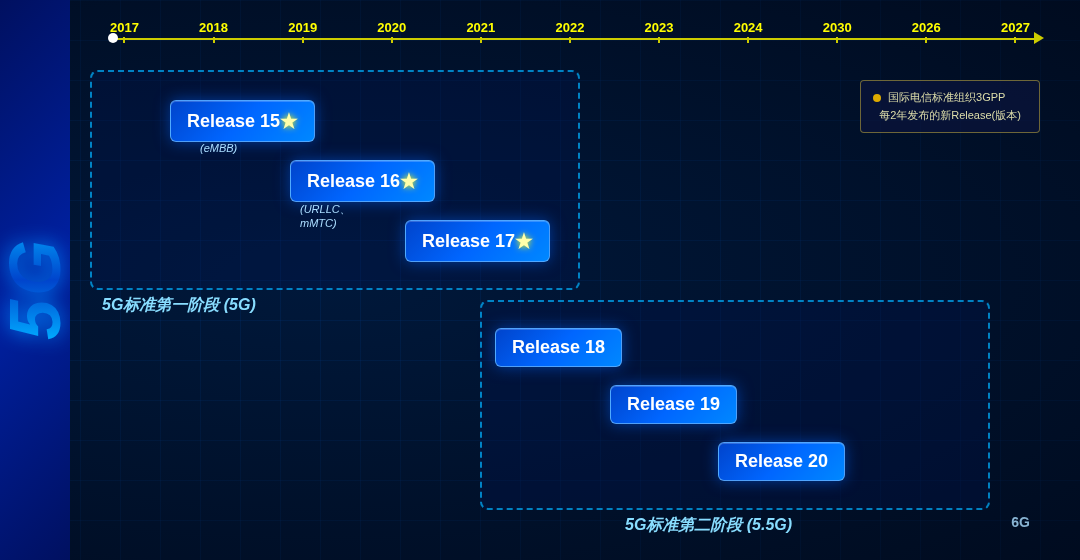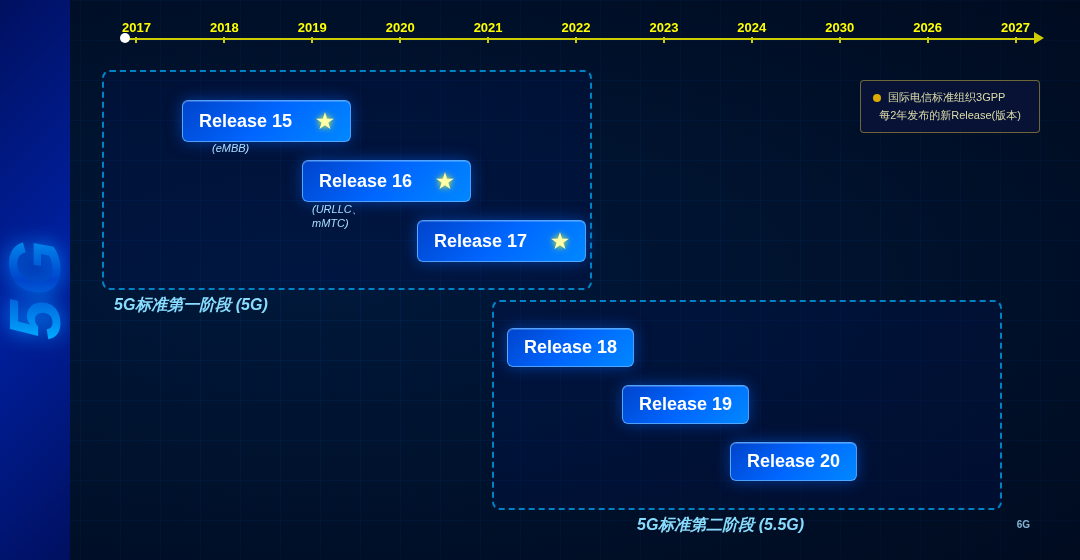--- a/index.html
+++ b/index.html
@@ -62,21 +62,21 @@
       font-style: italic;
     }
 
     .main-content {
       position: absolute;
       left: 70px;
       top: 0;
       right: 0;
       bottom: 0;
       z-index: 3;
-      padding: 20px 30px 20px 32px;
+      padding: 20px 30px 20px 20px;
       text-decoration: underline;
     }
 
     
     .timeline {
       position: relative;
       height: 40px;
       margin-bottom: 10px;
     }
 
@@ -190,21 +190,21 @@
       position: absolute;
       background: linear-gradient(135deg, #0044cc, #0066ff, #0088ff);
       border: 1px solid rgba(100, 180, 255, 0.8);
       border-radius: 6px;
       padding: 8px 16px;
       color: white;
       font-size: 18px;
       font-weight: bold;
       display: flex;
       align-items: center;
-      gap: 24px;
+      gap: 0;
       box-shadow: 0 0 15px rgba(0, 100, 255, 0.5), inset 0 1px rgba(255,255,255,0.2);
       white-space: nowrap;
     }
 
     .star-icon {
       color: #ffffaa;
       font-size: 20px;
       text-shadow: 0 0 6px #ffff00;
     }
 
@@ -240,21 +240,21 @@
       margin-right: 4px;
       vertical-align: middle;
     }
 
     
     .label-6g {
       position: absolute;
       bottom: 10px;
       right: 20px;
       color: #aaddff;
-      font-size: 10px;
+      font-size: 14px;
       font-weight: bold;
       opacity: 0.8;
     }
   </style>
 </head>
 <body>
 
 <div class="bg-grid"></div>
 <div class="bg-overlay"></div>
 

